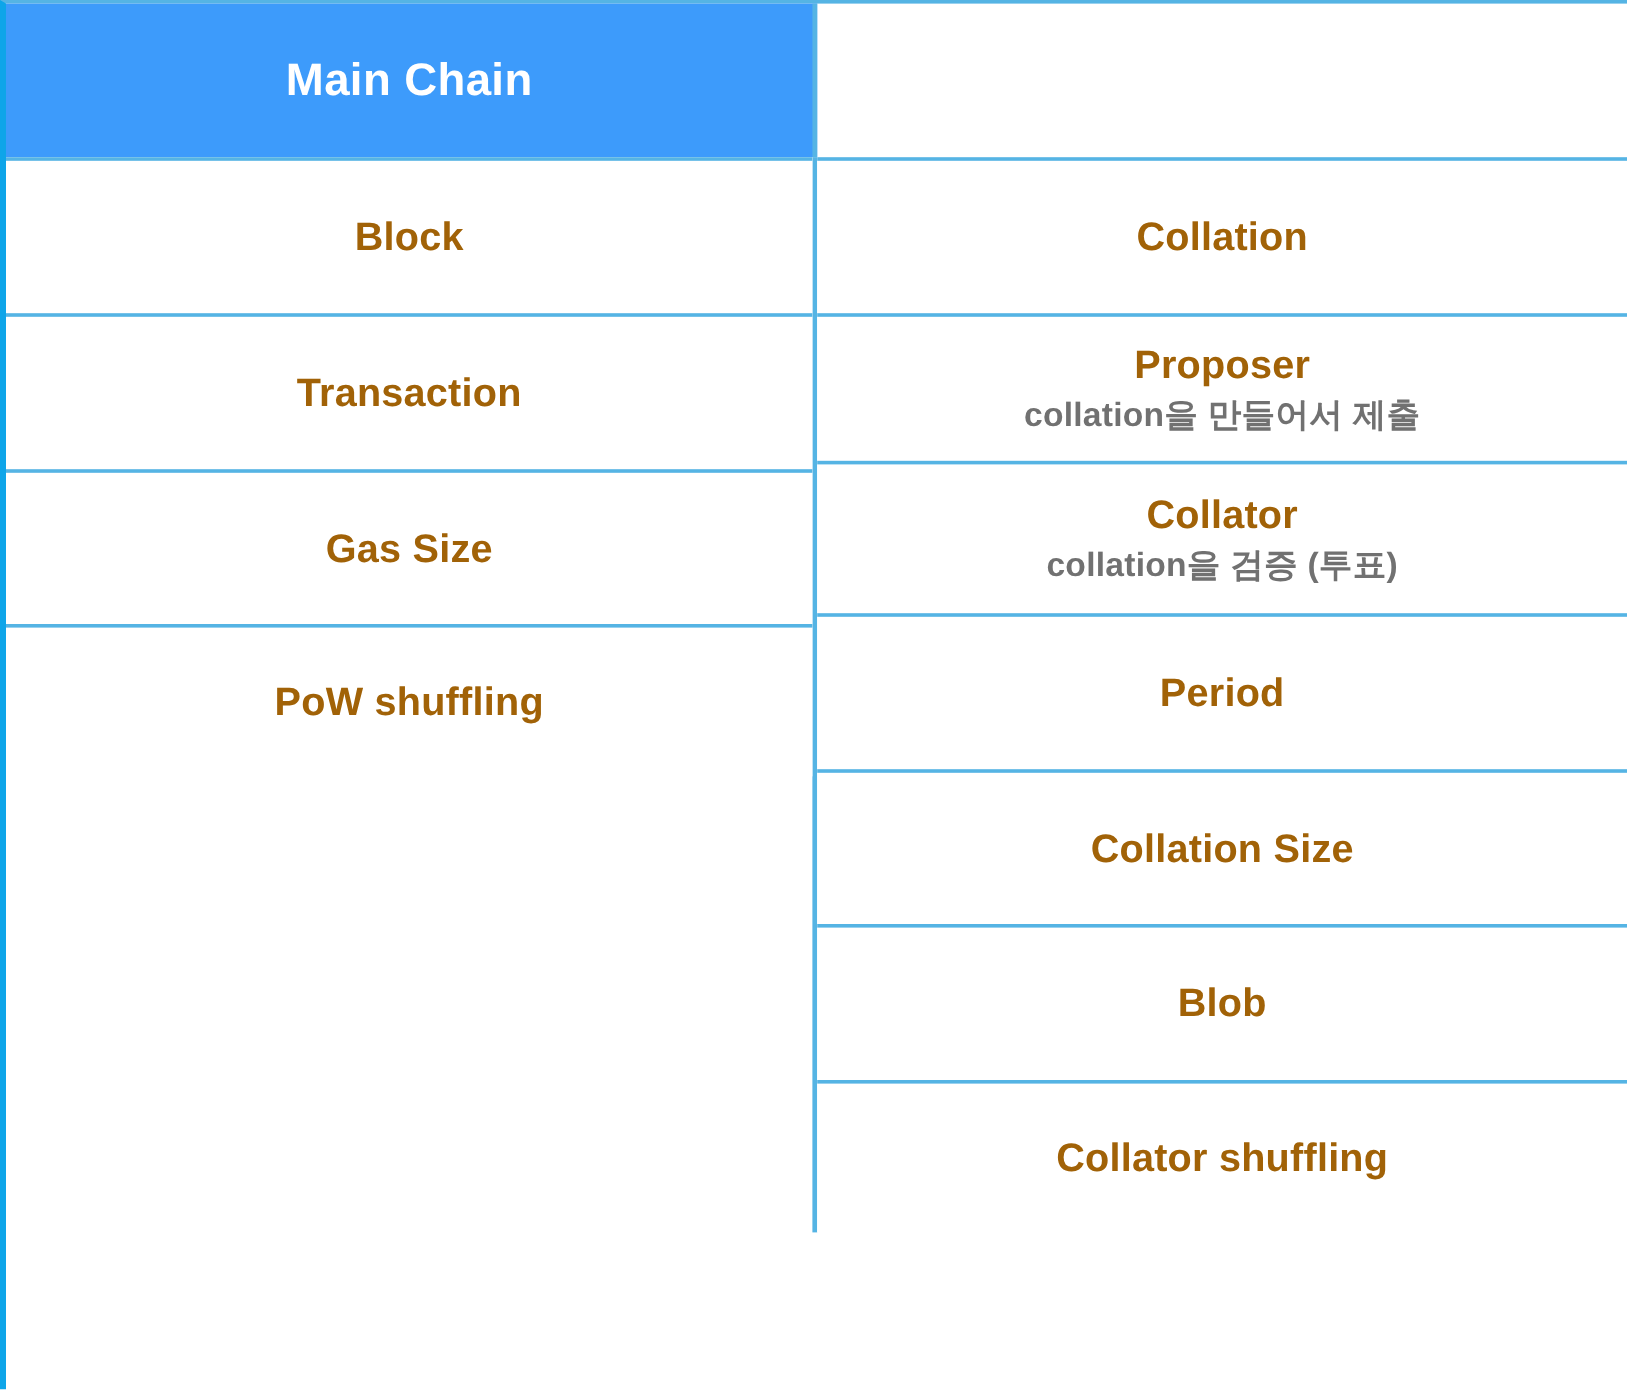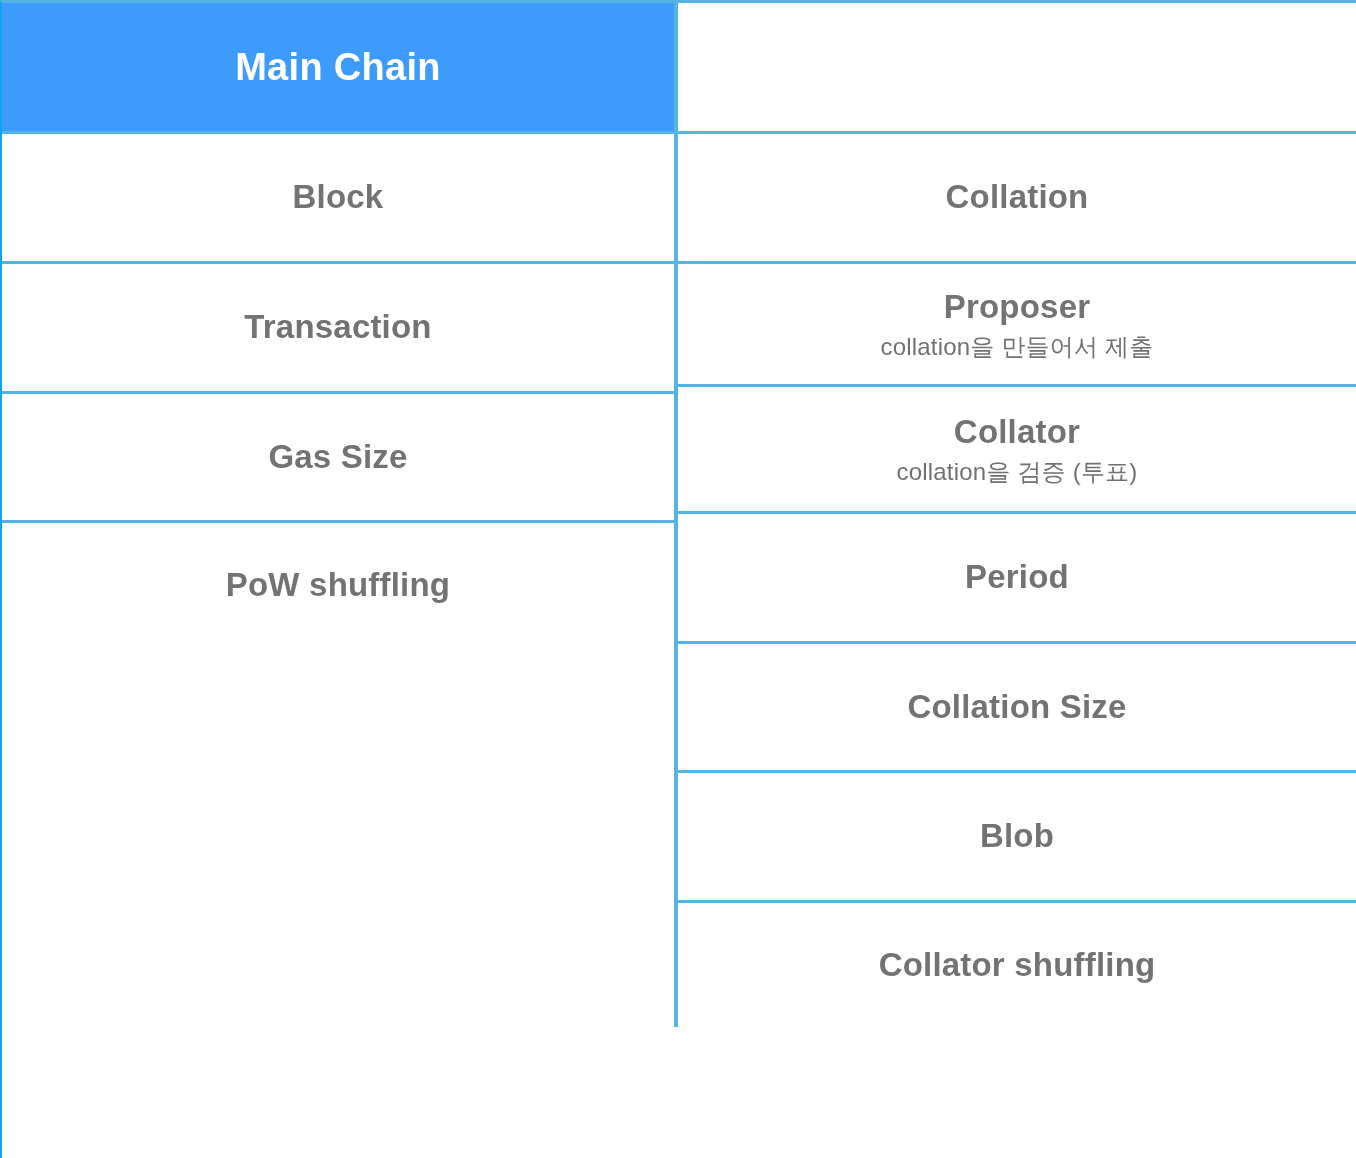--- a/index.html
+++ b/index.html
@@ -12,21 +12,21 @@
     height: 1158px;
     overflow: hidden;
     font-family: "Liberation Sans", "DejaVu Sans", sans-serif;
   }
 
   #table {
     position: relative;
     width: 1356px;
     height: 1158px;
     box-sizing: border-box;
-    border-left: 2px solid #0ea5e9;
+    border-left: 5px solid #0ea5e9;
     border-top: 3px solid #55b4e4;
     background: #ffffff;
   }
 
   
   .header-row {
     display: flex;
     height: 128px;
     width: 100%;
   }
@@ -71,27 +71,27 @@
     display: flex;
     flex-direction: column;
     align-items: center;
     justify-content: center;
     text-align: center;
     background: #ffffff;
   }
   .cell-title {
     font-weight: bold;
     font-size: 33px;
-    color: #737373;
+    color: #a16207;
     line-height: 1.28;
     letter-spacing: 0.2px;
   }
   .cell-sub {
-    font-weight: normal;
-    font-size: 24px;
+    font-weight: bold;
+    font-size: 28px;
     color: #717171;
     line-height: 1.3;
     margin-top: 3px;
     letter-spacing: 0.2px;
   }
 
   
   .h-130 { height: 130px; }
   .h-388 { height: 388px; }
   .h-129 { height: 129px; }

